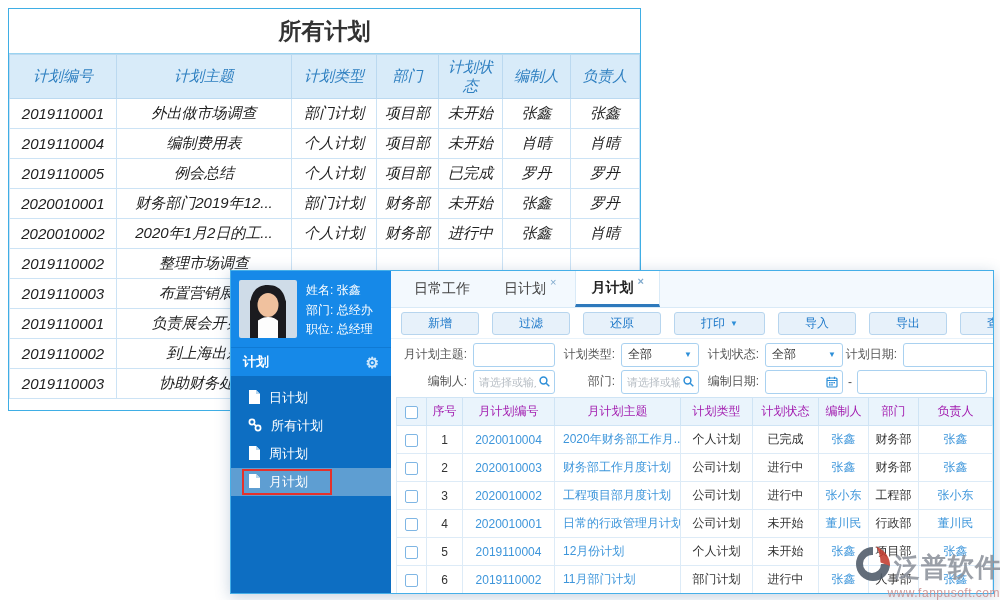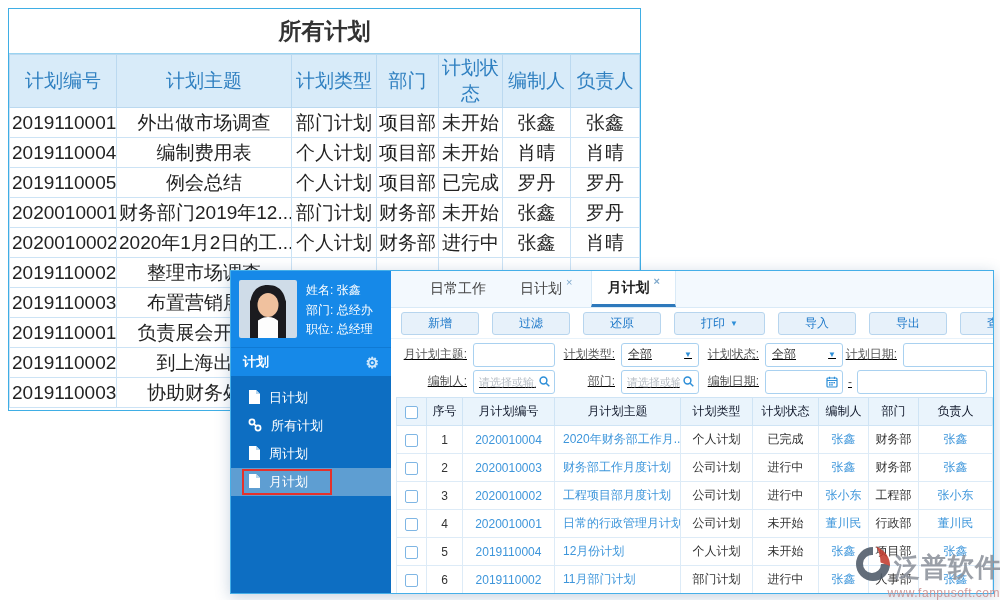--- a/index.html
+++ b/index.html
@@ -4,21 +4,21 @@
 <style>
   * { box-sizing: border-box; }
   html,body { margin:0; padding:0; width:1000px; height:600px; overflow:hidden;
     font-family:"Liberation Sans", sans-serif; background:#fff; position:relative; }
 
   
   .bgwin { position:absolute; left:8px; top:8px; width:633px; height:403px;
     border:1px solid #3FAEE5; background:#fff; }
   .bgwin-title { height:45px; line-height:45px; text-align:center; font-size:23px;
     font-weight:bold; color:#333; border-bottom:1px solid #9AD3F0; }
-  .bgtable { width:100%; border-collapse:collapse; table-layout:fixed; font-size:19px; }
+  .bgtable { width:100%; border-collapse:collapse; table-layout:fixed; font-size:15px;font-style:italic; }
   .bgtable th { height:44px; background:#D8EBF9; color:#2E7FC0; font-weight:normal;
     border:1px solid #BBD9F0; padding:0 2px; }
   .bgtable td { height:30px; border:1px solid #CCE3F5; color:#222; text-align:center;
     white-space:nowrap; overflow:hidden; padding:0 2px; }
 
   
   .fgwin { position:absolute; left:230px; top:270px; width:764px; height:324px;
     background:#fff; border:1px solid #45AFE8; box-shadow:0 3px 14px rgba(30,80,130,.25);
     display:flex; overflow:hidden; }
 
@@ -34,55 +34,55 @@
   .menu { flex:1; padding-top:8px; }
   .mitem { height:28px; display:flex; align-items:center; gap:9px; padding-left:17px;
     font-size:13px; position:relative; cursor:pointer; }
   .mitem.sel { background:#5E9ED2; }
   .redbox { position:absolute; left:11px; top:1px; width:90px; bottom:1px;
     border:2px solid #E5312B; pointer-events:none; }
 
   
   .content { flex:1; min-width:0; display:flex; flex-direction:column; background:#fff; }
   .tabbar { height:37px; flex-shrink:0; background:#F3F9FE; border-bottom:1px solid #D9EAF7;
-    display:flex; align-items:stretch; padding-left:24px; font-size:14px; color:#444; }
+    display:flex; align-items:stretch; padding-left:8px; font-size:14px; color:#444; }
   .tab { display:flex; align-items:center; padding:0 15px; margin-right:4px;
     position:relative; cursor:pointer; }
   .tab.active { background:#fff; font-weight:bold; color:#222;
     border-left:1px solid #D9EAF7; border-right:1px solid #D9EAF7;
     border-bottom:3px solid #2E79BC; }
   .tclose { position:relative; top:-7px; margin-left:4px; font-size:11px; color:#7FA9CC; }
 
   .toolbar { height:31px; flex-shrink:0; display:flex; align-items:center; gap:13px;
     padding:0 10px; border-bottom:1px solid #E8F2FA; }
   .btn { height:23px; padding:0 26px; background:#E7F1FA; border:1px solid #B7D5EE;
     border-radius:3px; color:#1B77C8; font-size:12px; display:flex; align-items:center;
     gap:5px; cursor:pointer; white-space:nowrap; }
   .caret { font-size:8px; color:#2E8FD8; }
 
-  .filters { padding:2px 0; flex-shrink:0;text-decoration:underline; }
+  .filters { padding:2px 0; flex-shrink:0; }
   .frow { display:flex; align-items:center; height:27px; font-size:12px; color:#555;
     overflow:hidden; }
   .flabel { text-align:right; padding-right:6px; white-space:nowrap; flex-shrink:0; }
   .w78 { width:82px; } .w68 { width:66px; } .w66 { width:66px; } .w62 { width:60px; }
   .fin { height:24px; border:1px solid #A9D1F0; border-radius:3px; background:#fff;
     font-size:11px; padding:0 5px; color:#333; outline:none;
     font-family:"Liberation Sans", sans-serif; }
   .fin::placeholder { color:#B5BCC3; }
   .grow { width:130px; flex-shrink:0; }
   .selbox { width:78px; height:24px; border:1px solid #A9D1F0; border-radius:3px;
     background:#fff; display:flex; align-items:center; justify-content:space-between;
     padding:0 6px; color:#333; font-size:12px; cursor:pointer; flex-shrink:0; }
   .iconwrap { position:relative; display:flex; align-items:center; flex-shrink:0; }
   .iconwrap .fin { padding-right:18px; }
   .inicon { position:absolute; right:5px; pointer-events:none; display:flex; }
 
   .ftable { border-collapse:collapse; table-layout:fixed; width:calc(100% - 5px);
     margin-left:5px; font-size:12px; }
-  .ftable th { height:28px; background:#EAF4FC; color:#0f172a; font-weight:normal;
+  .ftable th { height:28px; background:#EAF4FC; color:#a21caf; font-weight:normal;
     border:1px solid #CFE4F5; padding:0 2px; overflow:hidden; white-space:nowrap; }
   .ftable td { height:28px; border:1px solid #DDEBF7; color:#333; text-align:center;
     padding:0 2px; overflow:hidden; white-space:nowrap; }
   .ftable td.link { color:#3E96DB; cursor:pointer; }
   .ftable td.subject { text-align:left; padding-left:8px; }
   .cb { display:inline-block; width:13px; height:13px; border:1px solid #7FB6E4;
     border-radius:2px; background:#fff; vertical-align:middle; cursor:pointer; }
 
   
   .wm { position:absolute; left:854px; top:545px; z-index:9; opacity:.88; }

